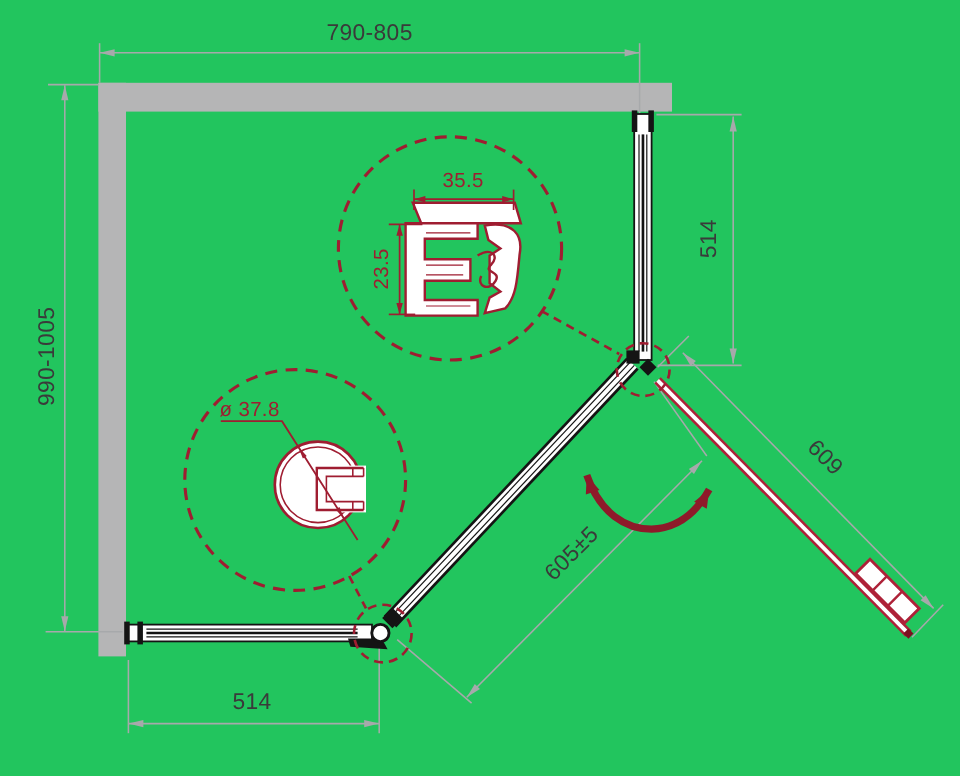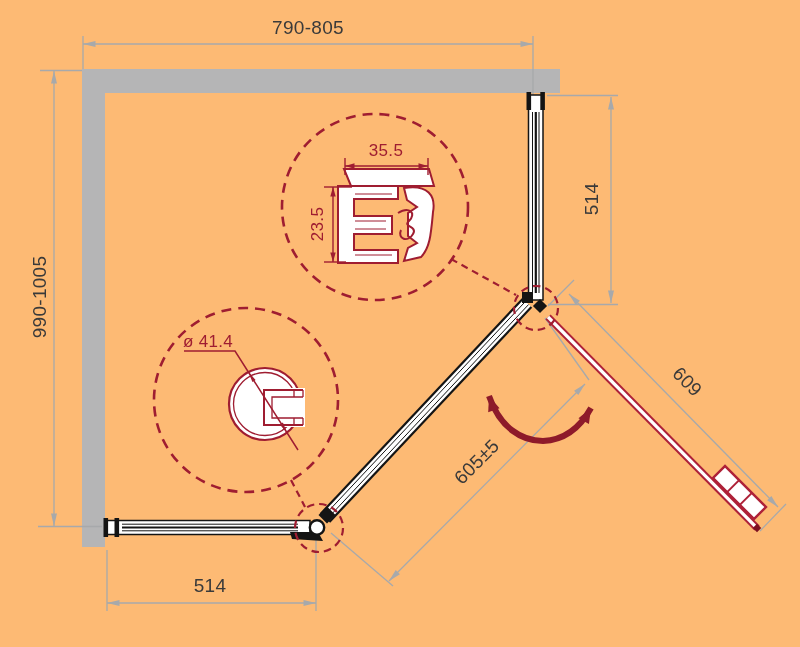--- a/index.html
+++ b/index.html
@@ -6,21 +6,21 @@
     --wall-gray:#b5b5b6;
     --dim-gray:#a7a9ab;
     --text-dark:#3a3a3a;
     --maroon:#9f1d31;
     --door-red:#ae2138;
     --swing-red:#8e1a2a;
     --ink:#141414;
   }
   html,body{margin:0;padding:0;background:#ffffff;}
   .canvas{
-    position:relative;width:800px;height:647px;background:#fdba74;overflow:hidden;
+    position:relative;width:800px;height:647px;background:#22c55e;overflow:hidden;
     font-family:"Liberation Sans", sans-serif;
   }
   .canvas svg{position:absolute;left:0;top:0;}
   .lbl{
     position:absolute;white-space:nowrap;color:var(--text-dark);
     font-size:19px;letter-spacing:.3px;
     transform:translate(-50%,-50%);
   }
   .r90{transform:translate(-50%,-50%) rotate(-90deg);}
   .r45{transform:translate(-50%,-50%) rotate(45deg);}
@@ -193,14 +193,14 @@
   <span class="lbl" style="left:210px;top:586px;">514</span>
 
   <span class="lbl r45" style="left:687px;top:382px;">609</span>
 
   <span class="lbl rm45" style="left:477px;top:462px;">605±5</span>
 
   <span class="lbl maroon" style="left:386px;top:151px;">35.5</span>
 
   <span class="lbl maroon r90" style="left:318px;top:224px;">23.5</span>
 
-  <span class="lbl maroon" style="left:208px;top:342px;">ø 41.4</span>
+  <span class="lbl maroon" style="left:208px;top:342px;">ø 37.8</span>
 </div>
 
 </body></html>

